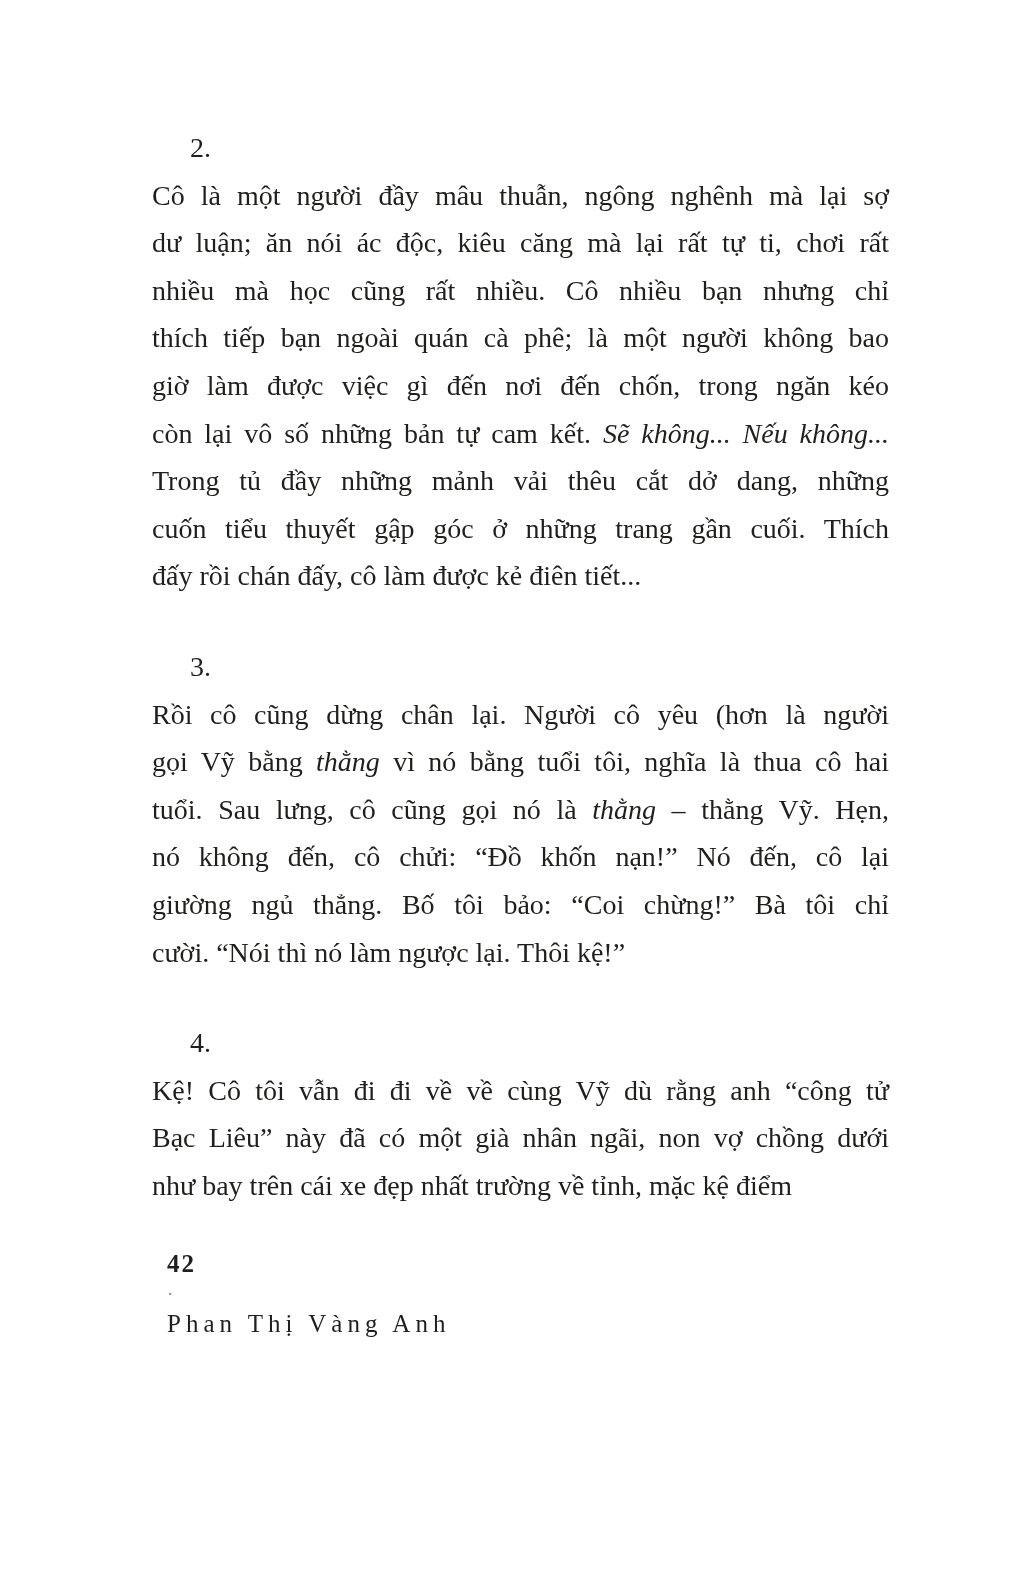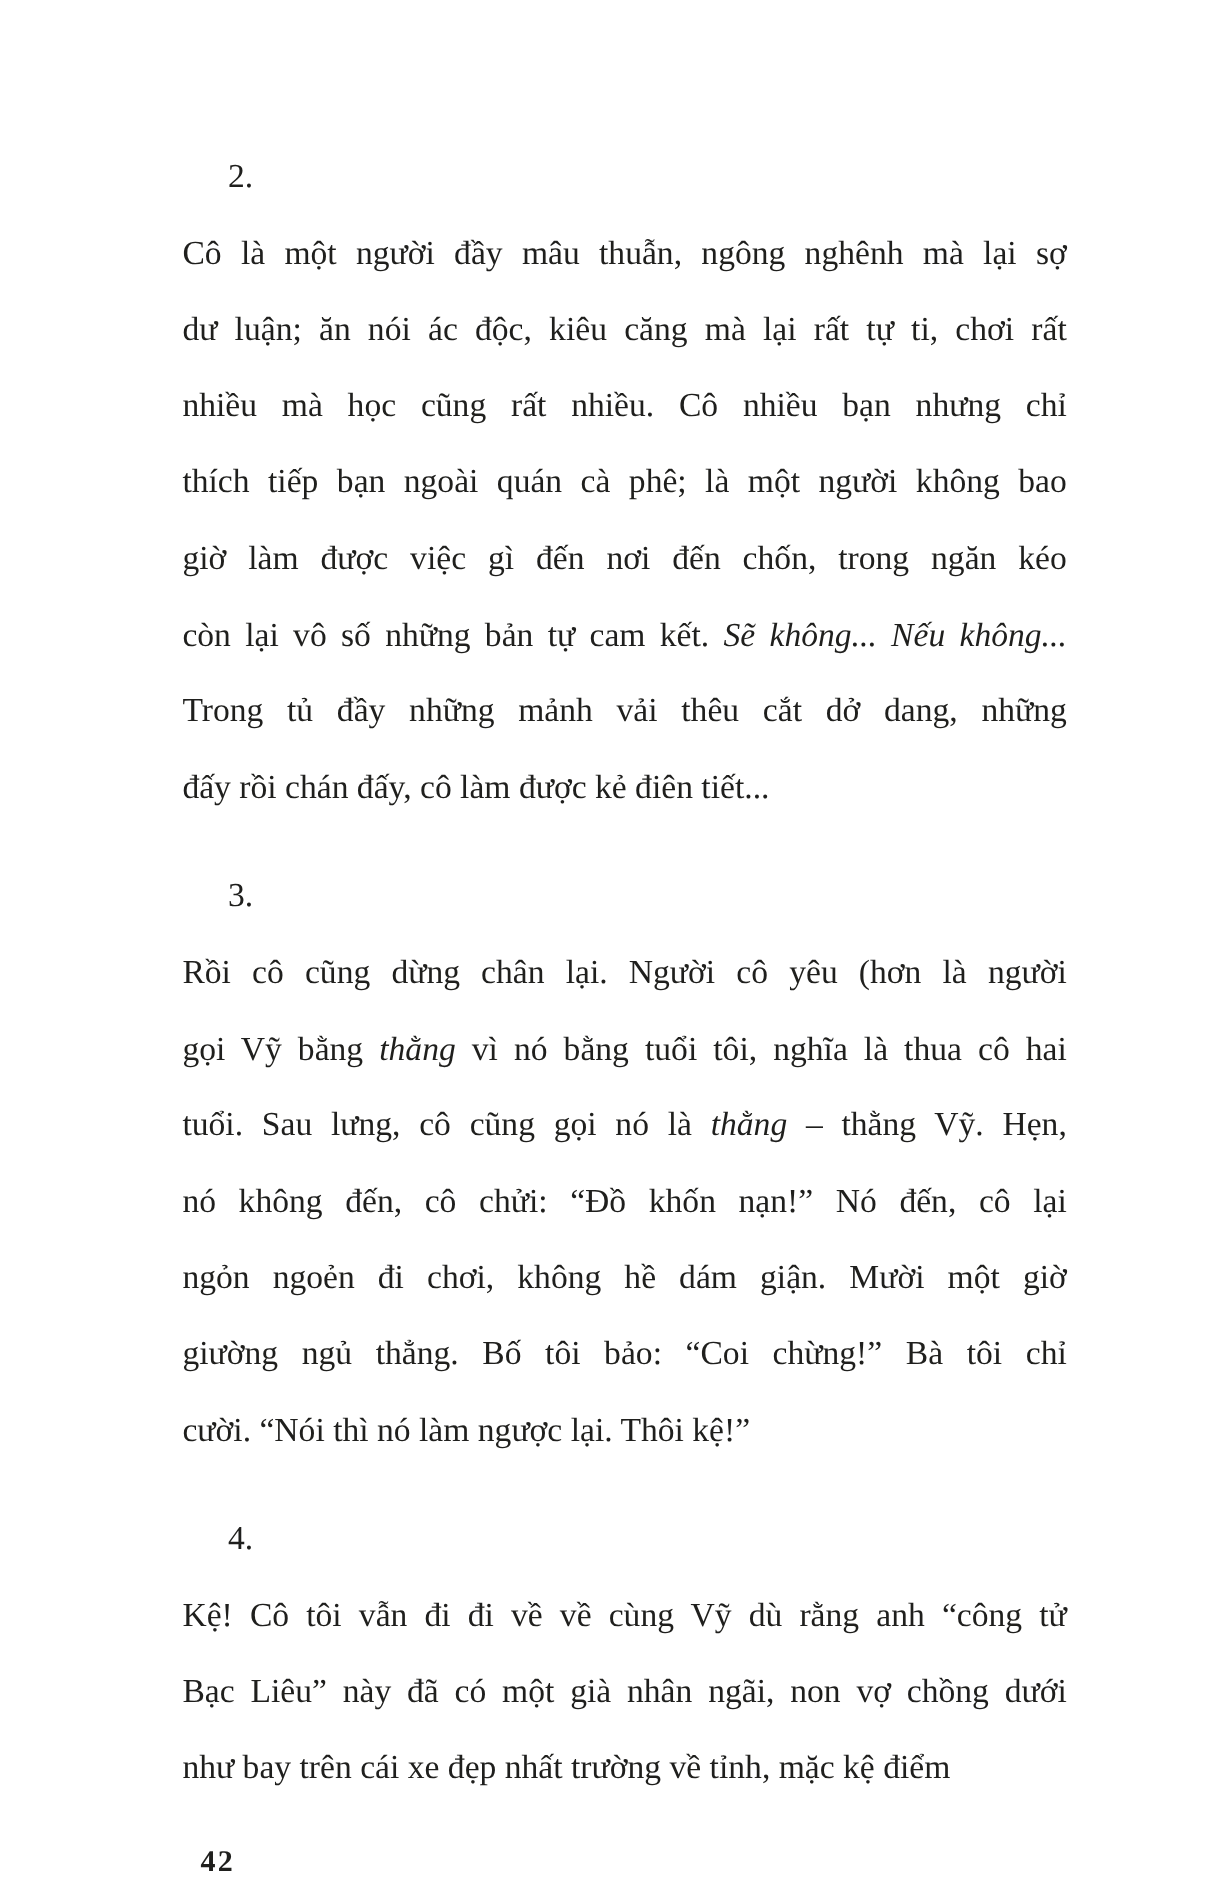--- a/index.html
+++ b/index.html
@@ -27,21 +27,20 @@
   .text-section + .text-section {
     margin-top: 43px;
   }
   .section-number {
     text-indent: 38px;
   }
   .line {
     text-align: justify;
     text-align-last: justify;
     text-justify: inter-word;
-    margin-top: 16px;
   }
   .line.last {
     text-align-last: left;
   }
   .line em {
     font-style: italic;
   }
   .footer {
     margin-top: 40px;
     display: flex;
@@ -71,29 +70,29 @@
   <main class="content" id="content">
       <section class="text-section">
         <div class="section-number">2.</div>
         <div class="line"><span>Cô là một người đầy mâu thuẫn, ngông nghênh mà lại sợ</span></div>
         <div class="line"><span>dư luận; ăn nói ác độc, kiêu căng mà lại rất tự ti, chơi rất</span></div>
         <div class="line"><span>nhiều mà học cũng rất nhiều. Cô nhiều bạn nhưng chỉ</span></div>
         <div class="line"><span>thích tiếp bạn ngoài quán cà phê; là một người không bao</span></div>
         <div class="line"><span>giờ làm được việc gì đến nơi đến chốn, trong ngăn kéo</span></div>
         <div class="line"><span>còn lại vô số những bản tự cam kết. </span><em>Sẽ không... Nếu không...</em></div>
         <div class="line"><span>Trong tủ đầy những mảnh vải thêu cắt dở dang, những</span></div>
+        <div class="line"><span>cuốn tiểu thuyết gập góc ở những trang gần cuối. Thích</span></div>
         <div class="line last"><span>đấy rồi chán đấy, cô làm được kẻ điên tiết...</span></div>
       </section>
       <section class="text-section">
         <div class="section-number">3.</div>
         <div class="line"><span>Rồi cô cũng dừng chân lại. Người cô yêu (hơn là người</span></div>
         <div class="line"><span>gọi Vỹ bằng </span><em>thằng</em><span> vì nó bằng tuổi tôi, nghĩa là thua cô hai</span></div>
         <div class="line"><span>tuổi. Sau lưng, cô cũng gọi nó là </span><em>thằng</em><span> – thằng Vỹ. Hẹn,</span></div>
         <div class="line"><span>nó không đến, cô chửi: “Đồ khốn nạn!” Nó đến, cô lại</span></div>
-        <div class="line"><span>ngỏn ngoẻn đi chơi, không hề dám giận. Mười một giờ</span></div>
         <div class="line"><span>giường ngủ thẳng. Bố tôi bảo: “Coi chừng!” Bà tôi chỉ</span></div>
         <div class="line last"><span>cười. “Nói thì nó làm ngược lại. Thôi kệ!”</span></div>
       </section>
       <section class="text-section">
         <div class="section-number">4.</div>
         <div class="line"><span>Kệ! Cô tôi vẫn đi đi về về cùng Vỹ dù rằng anh “công tử</span></div>
         <div class="line"><span>Bạc Liêu” này đã có một già nhân ngãi, non vợ chồng dưới</span></div>
         <div class="line last"><span>như bay trên cái xe đẹp nhất trường về tỉnh, mặc kệ điểm</span></div>
       </section>
     </main>

